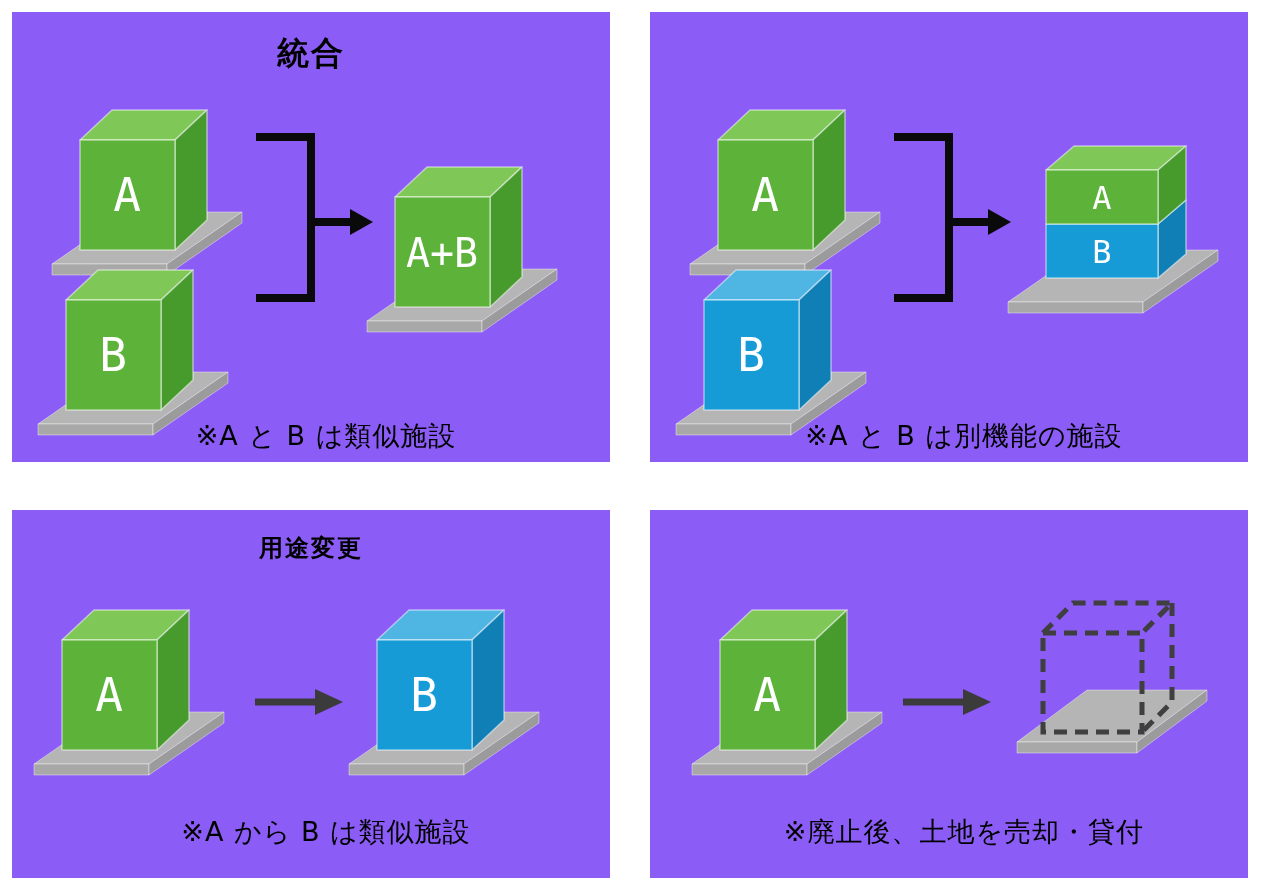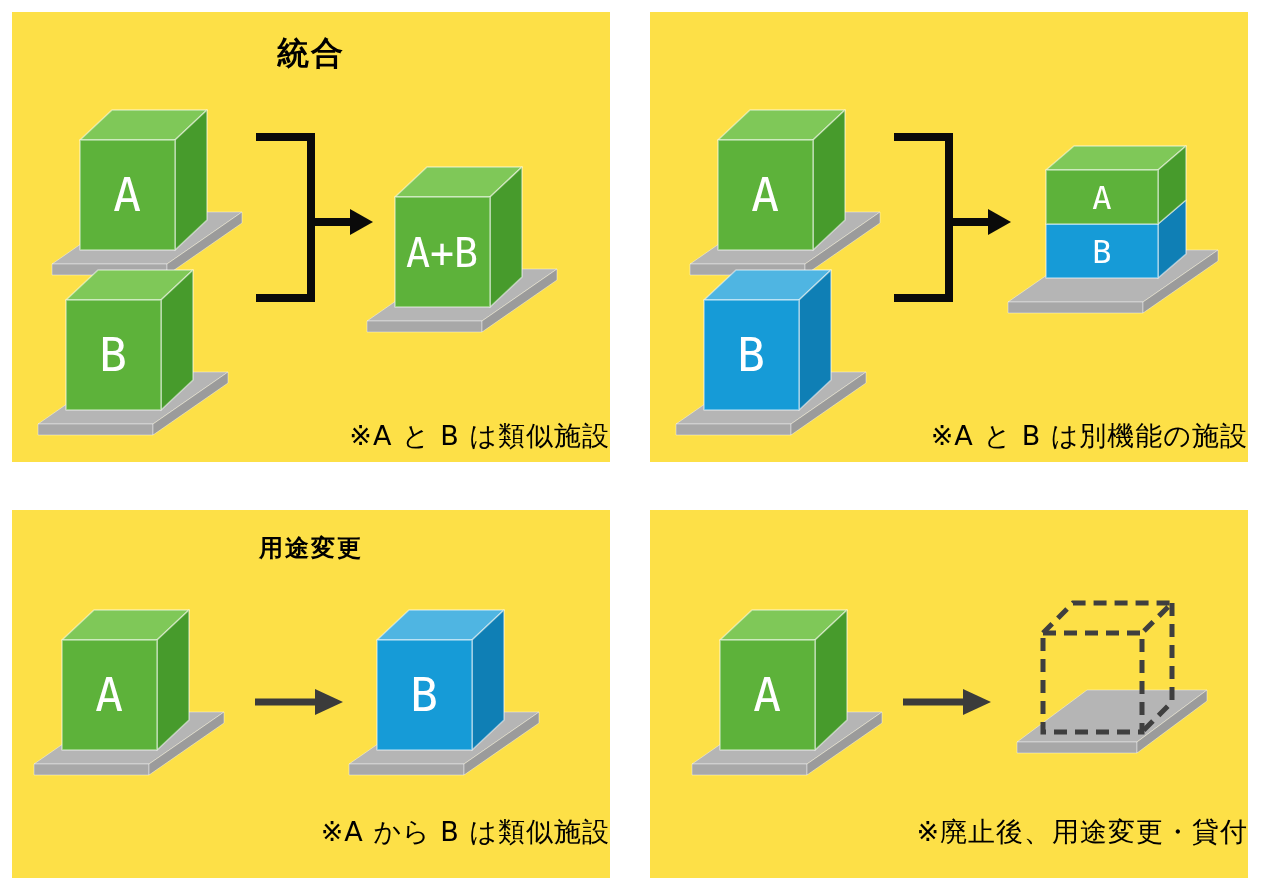--- a/index.html
+++ b/index.html
@@ -5,31 +5,31 @@
   html,body{margin:0;padding:0;background:#ffffff;}
   body{font-family:"DejaVu Sans",sans-serif;}
   .page{position:relative;width:1263px;height:892px;background:#ffffff;overflow:hidden;}
   .grid{
     position:absolute;left:12px;top:12px;
     display:grid;
     grid-template-columns:598px 598px;
     grid-template-rows:450px 368px;
     column-gap:40px;row-gap:48px;
   }
-  .panel{position:relative;background:#fde047;}
+  .panel{position:relative;background:#8b5cf6;}
   .panel-canvas{position:absolute;left:0;top:0;width:100%;height:100%;}
   .panel-title{
     position:absolute;left:0;right:0;top:20px;margin:0;
     text-align:center;font-size:32px;font-weight:700;color:#000000;
     letter-spacing:2px;z-index:2;
   }
   .panel--short .panel-title{top:22px;font-size:24px;}
   .panel-caption{
     position:absolute;left:0;right:0;margin:0;
-    text-align:right;font-size:27px;font-weight:400;color:#000000;
+    text-align:center;font-size:27px;font-weight:400;color:#000000;
     z-index:2;letter-spacing:1px;padding-left:30px;
   }
   .panel--tall .panel-caption{bottom:8px;}
   .panel--short .panel-caption{bottom:28px;}
 
   
   .g-front{fill:#5db23a;}
   .g-top{fill:#7fc858;}
   .g-side{fill:#479b2c;}
   .b-front{fill:#169bd7;}
@@ -198,17 +198,17 @@
           <polygon class="plat p-top" points="367,232 487,232 557,180 437,180"></polygon>
           <polygon class="plat p-front" points="367,232 487,232 487,243 367,243"></polygon>
           <polygon class="plat p-side" points="487,232 557,180 557,191 487,243"></polygon>
           <g>
             <path class="dashed" d="M393,123 H492 V222 H393 Z"></path>
             <path class="dashed" d="M393,123 L423,93 L522,93 L492,123"></path>
             <path class="dashed" d="M522,93 L522,192 L492,222"></path>
           </g>
         </g>
       </svg>
-      <p class="panel-caption">※廃止後、用途変更・貸付</p>
+      <p class="panel-caption">※廃止後、土地を売却・貸付</p>
     </section>
 
   </div>
 </div>
 
 </body></html>

